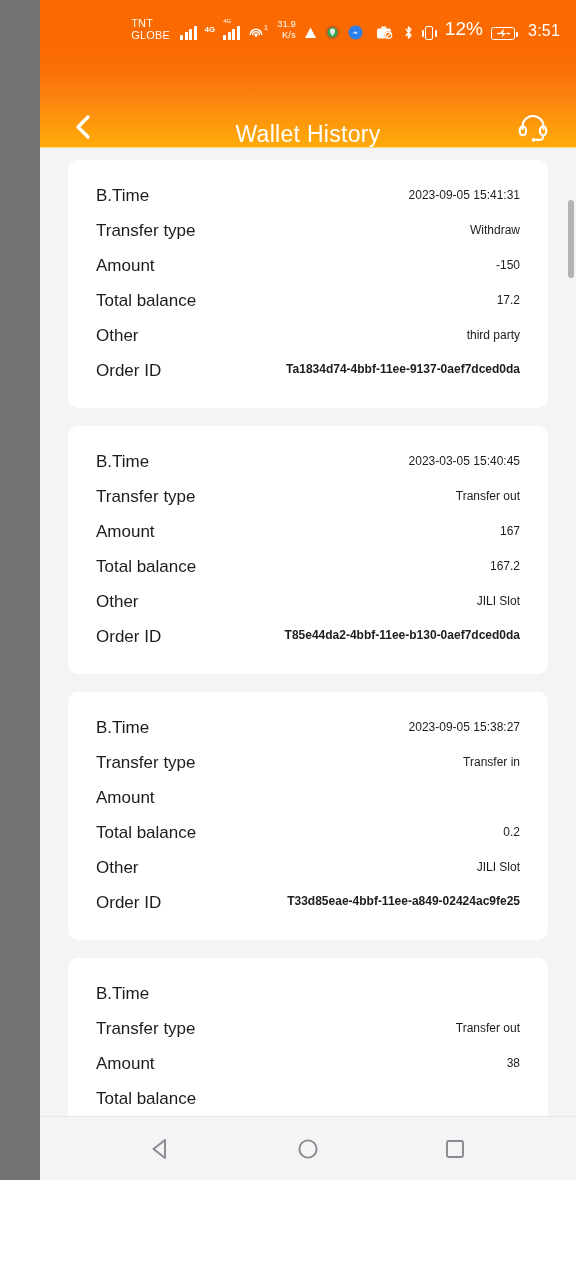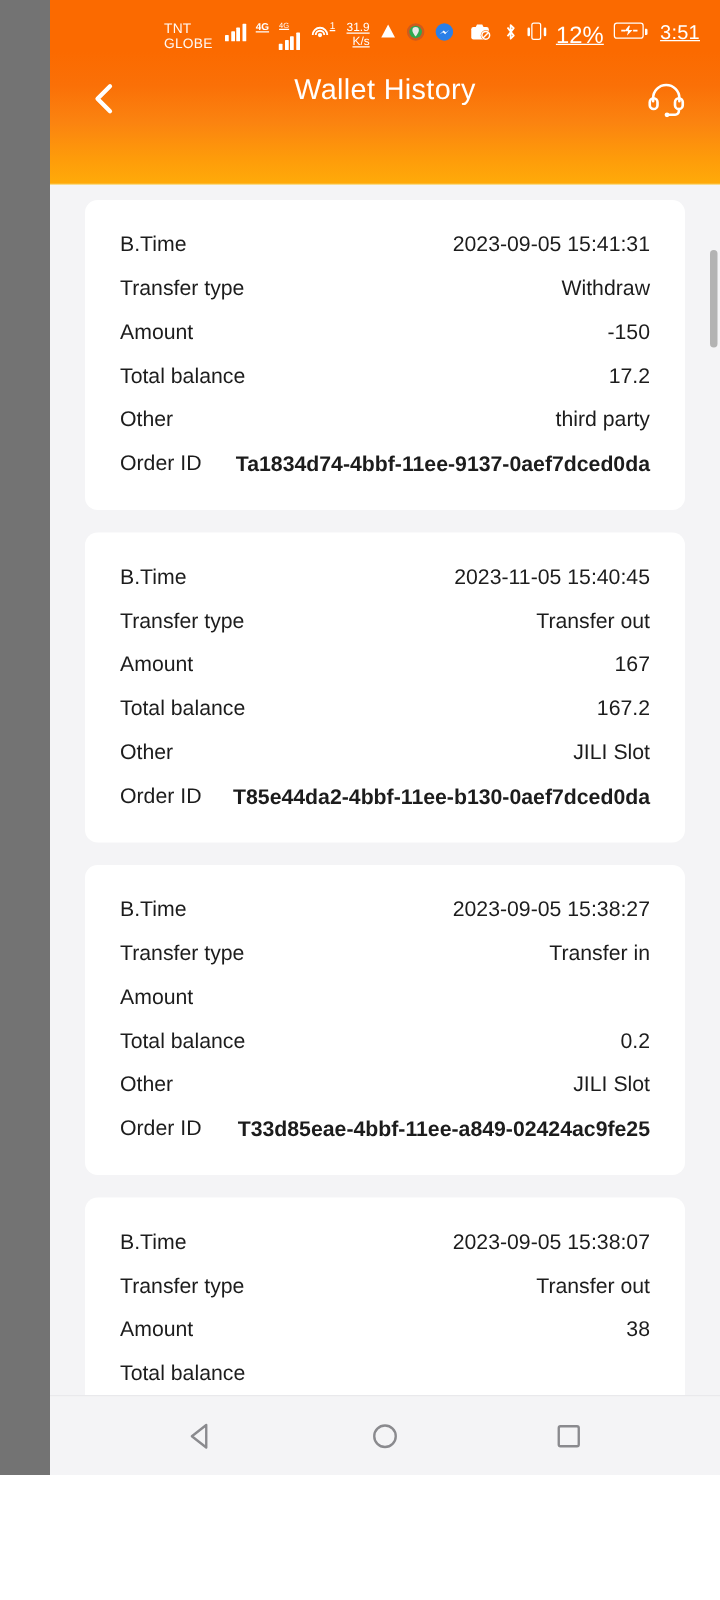--- a/index.html
+++ b/index.html
@@ -35,21 +35,21 @@
     gap:0px;
   }
   .sb-carrier {
     font-size:11px; line-height:12.5px;
     letter-spacing:.2px;
     text-align:left;
     opacity:.96;
     margin-right:10px;
     white-space:pre-line;
   }
-  .sb-icons { display:flex; align-items:flex-start; gap:8px;text-decoration:underline; }
+  .sb-icons { display:flex; align-items:flex-end; gap:8px; }
   .sb-ico { display:flex; align-items:flex-end; }
 
   
   .bars { display:flex; align-items:flex-end; gap:1.5px; height:15px; }
   .bars i { display:block; width:3px; background:#fff; border-radius:.5px; }
   .bars i:nth-child(1){height:5px;}
   .bars i:nth-child(2){height:8px;}
   .bars i:nth-child(3){height:11px;}
   .bars i:nth-child(4){height:14px;}
 
@@ -77,21 +77,21 @@
   }
 
   
   .vibrate { display:flex; align-items:center; gap:1.5px; }
   .vibrate .vb { width:2px; height:7px; background:#fff; border-radius:1px; }
   .vibrate .phone { width:8px; height:14px; border:1.6px solid #fff; border-radius:2px; }
 
   
   .titlebar {
     height:90px;
-    display:flex; align-items:flex-start;
+    display:flex; align-items:flex-end;
     padding:0 22px;
     position:relative;
   }
   .nav-back {
     width:42px; height:42px;
     display:flex; align-items:center; justify-content:center;
     cursor:pointer;
   }
   .page-title {
     position:absolute; left:0; right:0;
@@ -118,32 +118,32 @@
   .cards { padding:0 28px; }
   .card {
     background:#ffffff;
     border-radius:10px;
     padding:18px 28px 20px 28px;
     margin-bottom:18px;
     box-shadow:0 0 0 0 rgba(0,0,0,0);
   }
   .row {
     display:flex;
-    align-items:flex-end;
+    align-items:flex-start;
     justify-content:space-between;
     min-height:35px;
     line-height:35px;
     gap:14px;
   }
   .row .k {
     font-size:17px; color:#1c1c1c;
     white-space:nowrap; flex:0 0 auto;
   }
   .row .v {
-    font-size:17px; color:#1c1c1c;
+    font-size:12px; color:#1c1c1c;
     text-align:right; flex:1 1 auto;
     word-break:break-all;
     line-height:35px;
   }
   .row.order .v { line-height:33px;font-weight:bold; }
 
   
   .scrollbar {
     position:absolute;
     right:2px; top:52px;
@@ -318,21 +318,21 @@
         </div>
         <div class="row order">
           <span class="k">Order ID</span>
           <span class="v">Ta1834d74-4bbf-11ee-9137-0aef7dced0da</span>
         </div>
       </div>
 
       <div class="card">
         <div class="row">
           <span class="k">B.Time</span>
-          <span class="v">2023-11-05 15:40:45</span>
+          <span class="v">2023-03-05 15:40:45</span>
         </div>
         <div class="row">
           <span class="k">Transfer type</span>
           <span class="v">Transfer out</span>
         </div>
         <div class="row">
           <span class="k">Amount</span>
           <span class="v">167</span>
         </div>
         <div class="row">
@@ -371,21 +371,20 @@
         </div>
         <div class="row order">
           <span class="k">Order ID</span>
           <span class="v">T33d85eae-4bbf-11ee-a849-02424ac9fe25</span>
         </div>
       </div>
 
       <div class="card">
         <div class="row">
           <span class="k">B.Time</span>
-          <span class="v">2023-09-05 15:38:07</span>
         </div>
         <div class="row">
           <span class="k">Transfer type</span>
           <span class="v">Transfer out</span>
         </div>
         <div class="row">
           <span class="k">Amount</span>
           <span class="v">38</span>
         </div>
         <div class="row">

